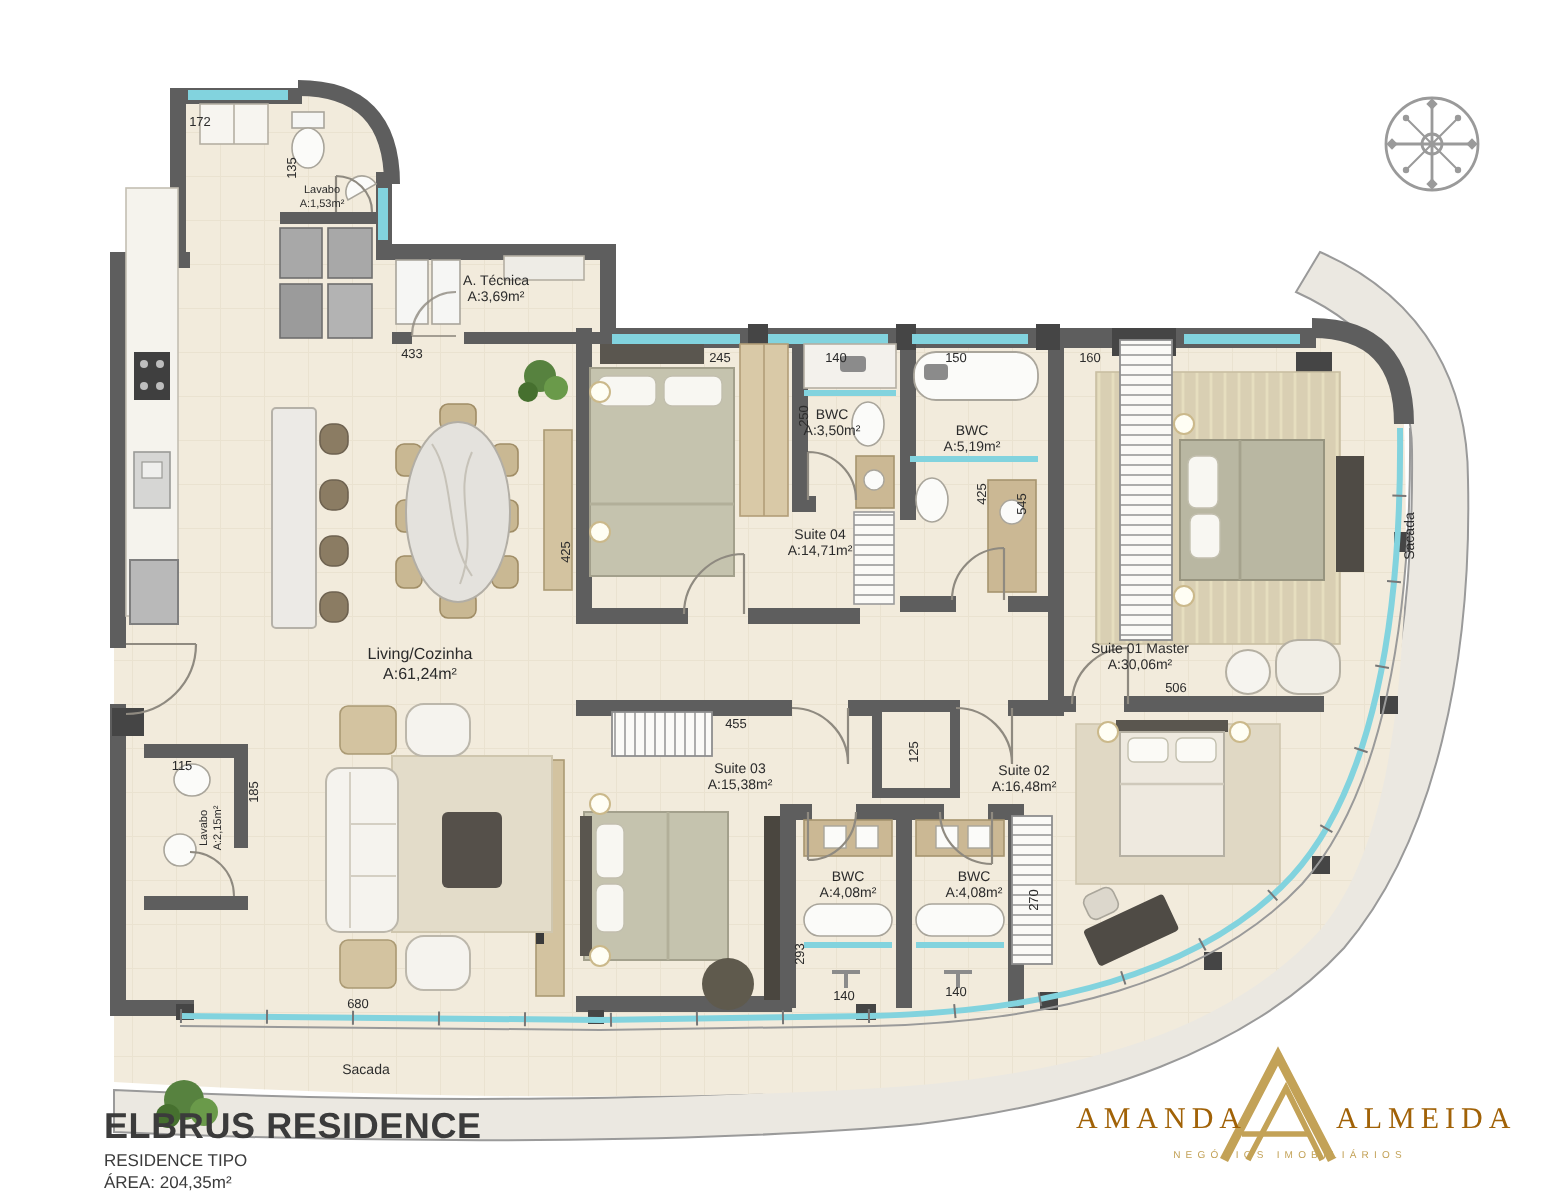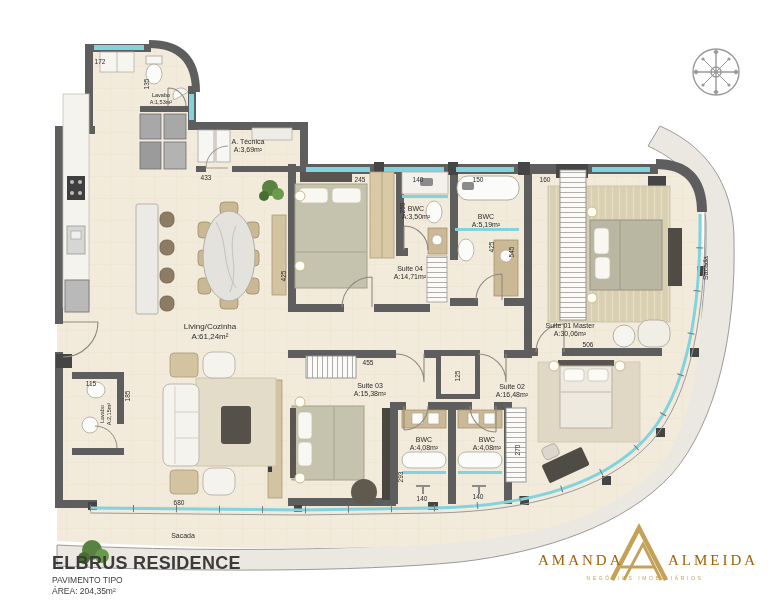--- a/index.html
+++ b/index.html
@@ -425,21 +425,21 @@
 <div class="lbl" style="left:91px;top:384px;">115</div>
 <div class="lbl v" style="left:128px;top:396px;">185</div>
 <div class="lbl" style="left:179px;top:503px;">680</div>
 <div class="lbl v" style="left:401px;top:477px;">293</div>
 <div class="lbl" style="left:422px;top:499px;">140</div>
 <div class="lbl" style="left:478px;top:497px;">140</div>
 <div class="lbl v" style="left:518px;top:450px;">270</div>
 
 <div class="titleblock">
   <div class="t1">ELBRUS RESIDENCE</div>
-  <div class="t2">PAVIMENTO TIPO</div>
+  <div class="t2">RESIDENCE TIPO</div>
   <div class="t3">ÁREA: 204,35m²</div>
 </div>
 
 <div class="logo">
   <span class="nm first">AMANDA</span>
   <span class="nm last">ALMEIDA</span>
   <div class="tag">NEGÓCIOS IMOBILIÁRIOS</div>
 </div>
 
 </div>

